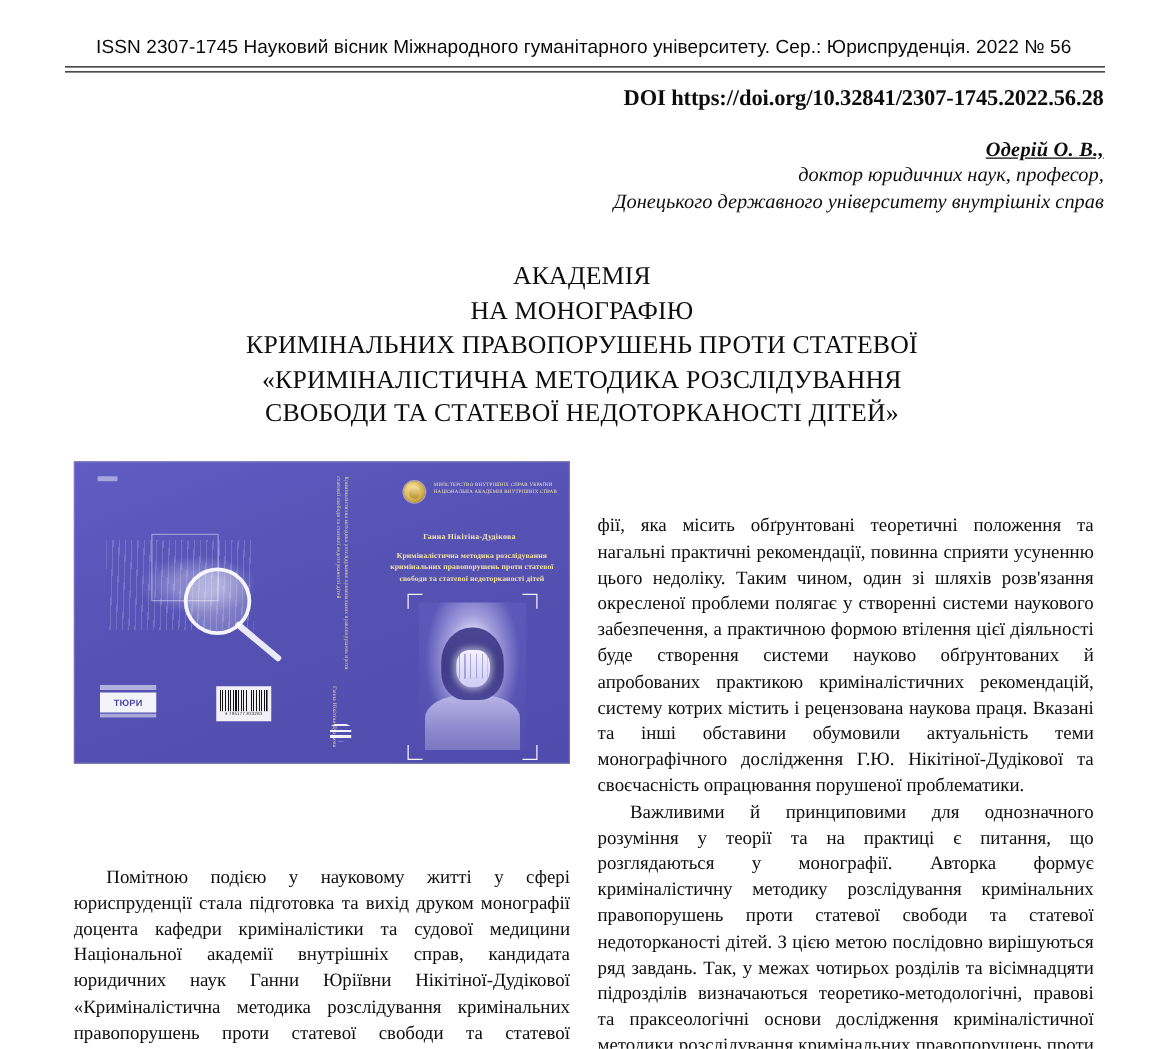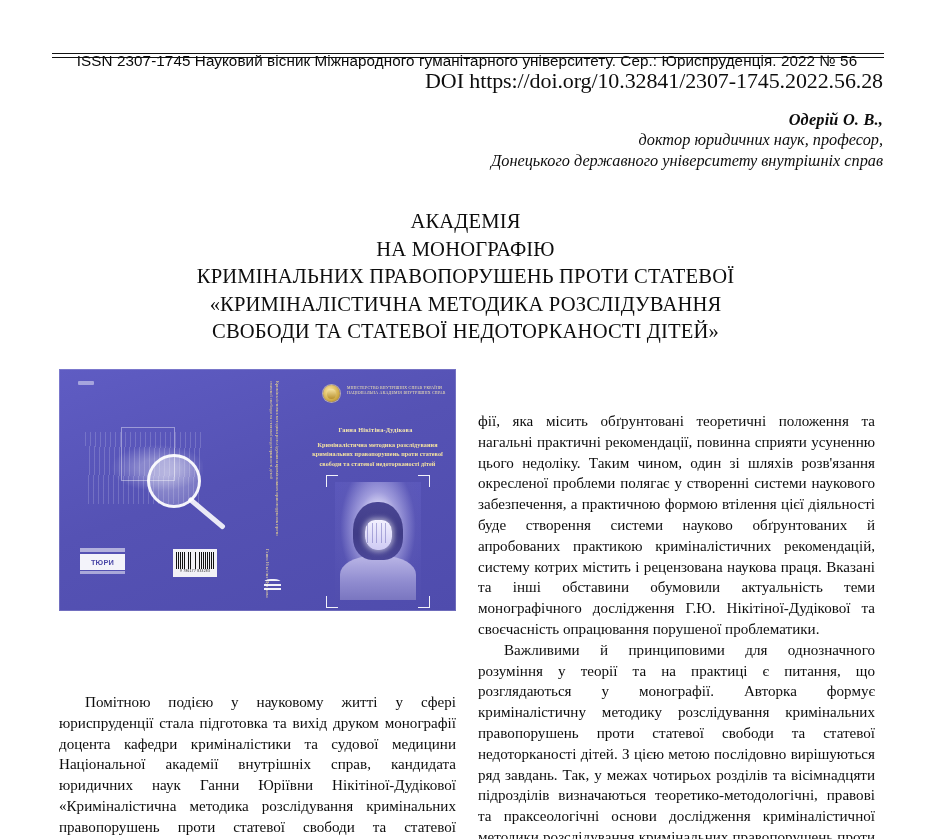--- a/index.html
+++ b/index.html
@@ -26,21 +26,20 @@
     position: absolute;
     left: 52px;
     top: 29px;
     width: 830px;
     font-family: "Liberation Sans", sans-serif;
     font-size: 15.2px;
     letter-spacing: 0.1px;
     white-space: nowrap;
     text-align: center;
     color: #0a0a0a;
-    margin-top: 23px;
   }
   .runhead-rule {
     position: absolute;
     left: 52px;
     top: 53px;
     width: 832px;
     height: 0;
     border-top: 1.6px solid #111;
   }
   .runhead-rule2 {
@@ -51,41 +50,42 @@
     height: 0;
     border-top: 1px solid #111;
   }
 
   
   .doi {
     position: absolute;
     right: 48px;
     top: 68px;
     font-family: "Liberation Serif", serif;
-    font-weight: normal;
-    font-size: 22px;
+    font-weight: bold;
+    font-size: 18px;
     letter-spacing: -0.1px;
     white-space: nowrap;
   }
 
   
   .authorblock {
     position: absolute;
     right: 48px;
     top: 110px;
     width: 560px;
     text-align: right;
     font-style: italic;
     font-size: 16.3px;
     line-height: 20.3px;
   }
   .authorblock .aname {
     font-weight: bold;
     font-style: italic;
     letter-spacing: 0.2px;
+    text-decoration: underline;
   }
 
   
   .title {
     position: absolute;
     left: 48px;
     top: 208px;
     width: 835px;
     text-align: center;
     font-size: 20.6px;

